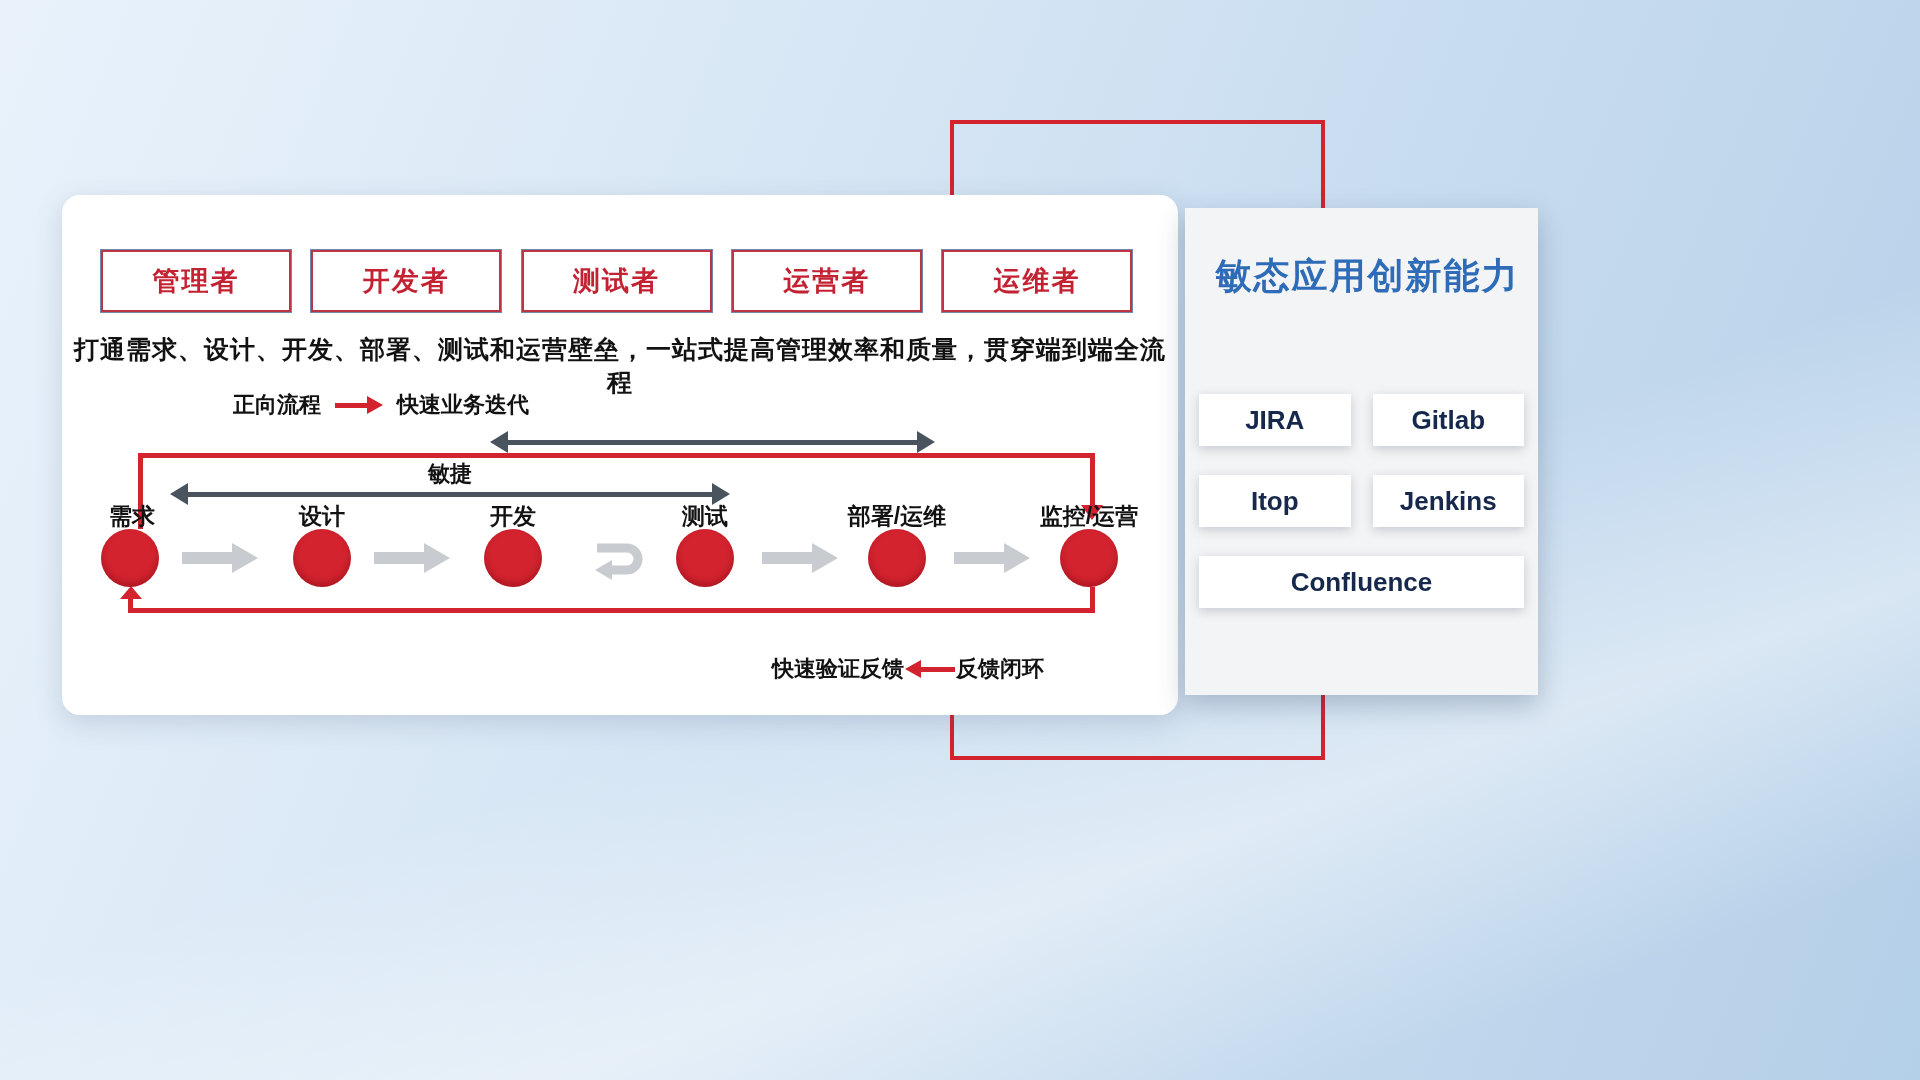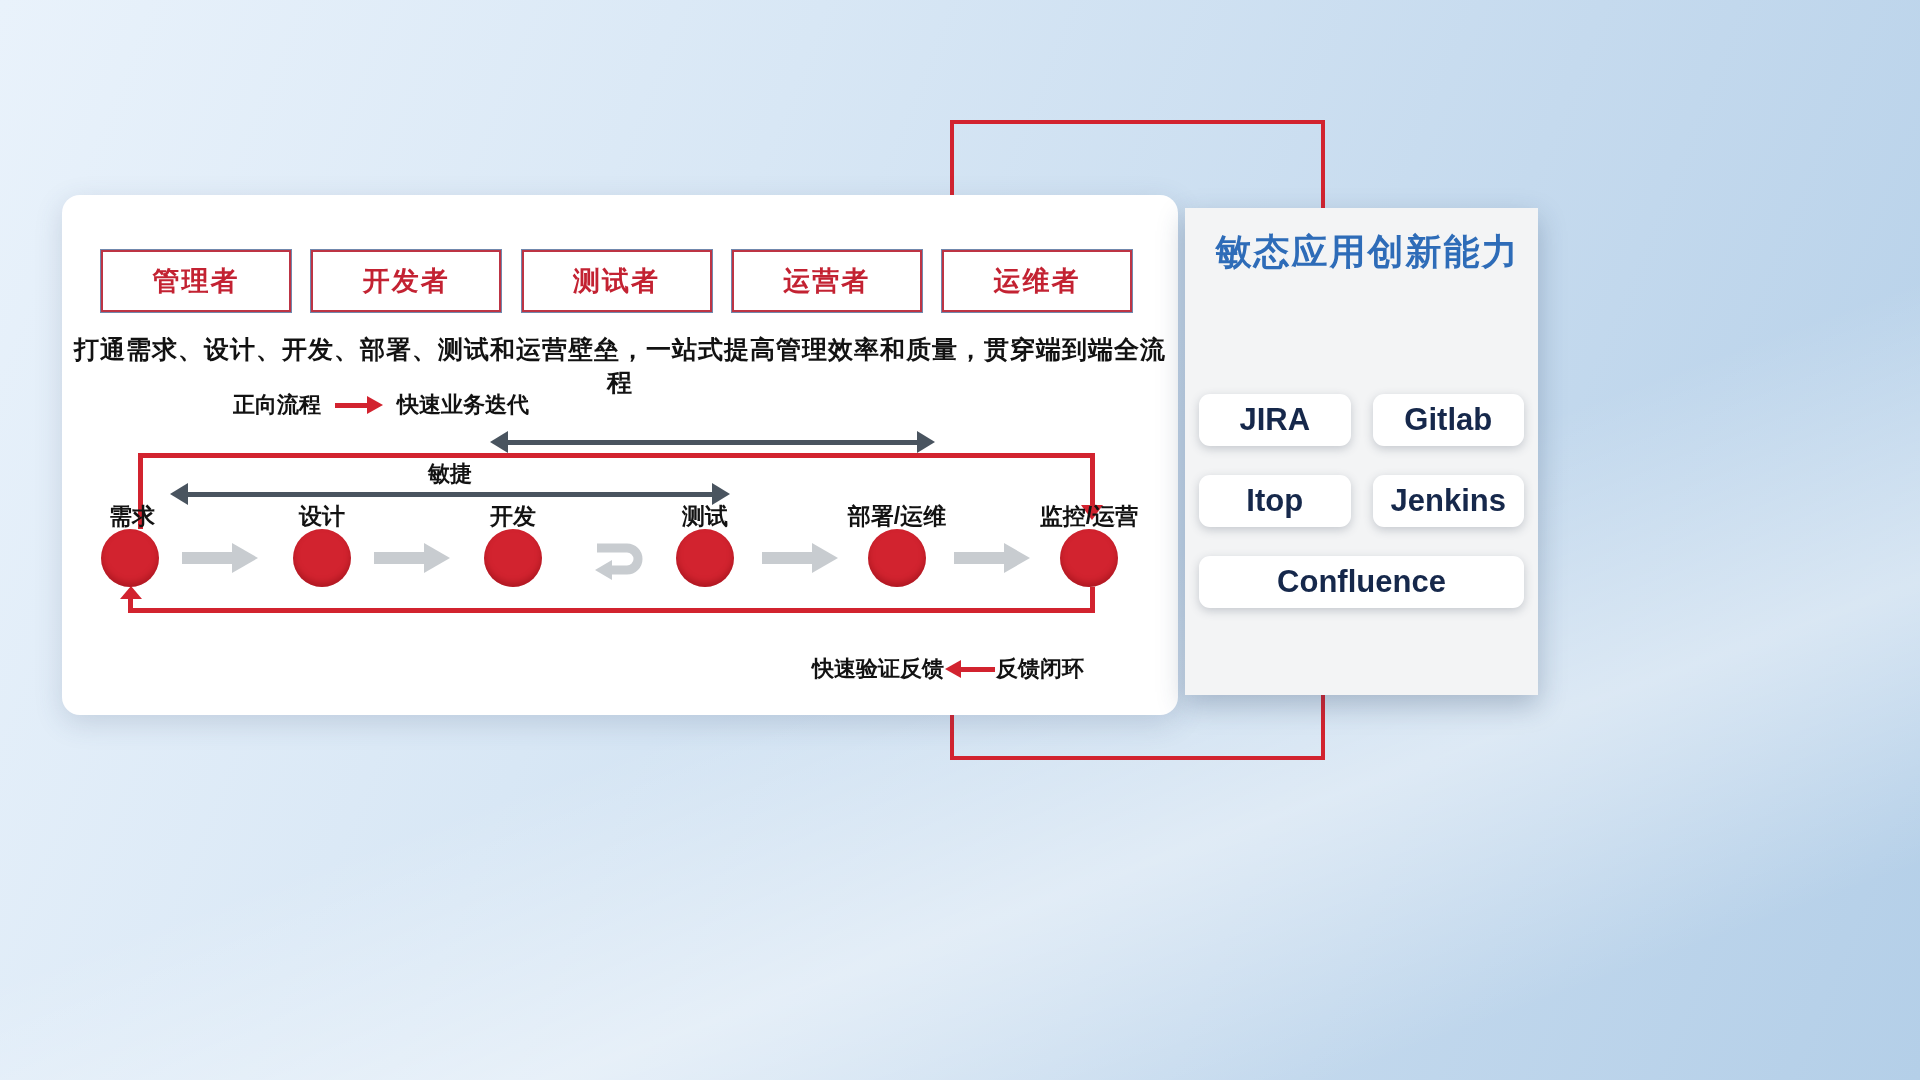--- a/index.html
+++ b/index.html
@@ -96,39 +96,39 @@
   .garrow::before { content:""; position:absolute; left:0; top:9px; width:50px; height:12px; background:#c8ccd0; }
   .garrow::after  { content:""; position:absolute; left:50px; top:0; width:0; height:0;
                     border-left:26px solid #c8ccd0; border-top:15px solid transparent; border-bottom:15px solid transparent; }
   .ga1{left:120px}.ga2{left:312px}.ga3{left:700px}.ga4{left:892px}
   .loopback { position:absolute; left:521px; top:341px; }
 
   
   .feedback {
     position:absolute; left:710px; top:460px; height:28px;
     display:flex; align-items:center; gap:1px;
-    font-size:22px; font-weight:700; color:#121212;margin-left:40px;
+    font-size:22px; font-weight:700; color:#121212;
   }
 
   
   .panel {
     position:absolute; left:1185px; top:208px; width:353px; height:487px;
     background:#f3f4f5; z-index:3; box-shadow:0 10px 26px rgba(40,60,95,.28);
   }
   .panel-title { text-align:center; color:#2e6cb8; font-weight:700; font-size:36px; letter-spacing:2px; }
   .panel-title .t1 { margin-top:38px; line-height:40px; }
-  .panel-title .t2 { margin-top:24px; line-height:40px;padding-left:12px; }
+  .panel-title .t2 { margin-top:48px; line-height:40px;padding-left:12px; }
   .tools {
     position:absolute; left:14px; right:14px; top:186px;
     display:grid; grid-template-columns:1fr 1fr; gap:29px 22px;
   }
   .tool {
-    height:52px; background:#ffffff; border-radius:11px;
+    height:52px; background:#ffffff; border-radius:0;
     display:flex; align-items:center; justify-content:center;
-    font-size:31px; font-weight:700; color:#16284b;
+    font-size:26px; font-weight:700; color:#16284b;
     box-shadow:0 3px 10px rgba(60,70,90,.25);
   }
   .tool.wide { grid-column:1 / -1; }
 </style>
 </head>
 <body>
 
 <div class="stage">
   <div class="sheen"></div>
   <div class="red-frame"></div>

